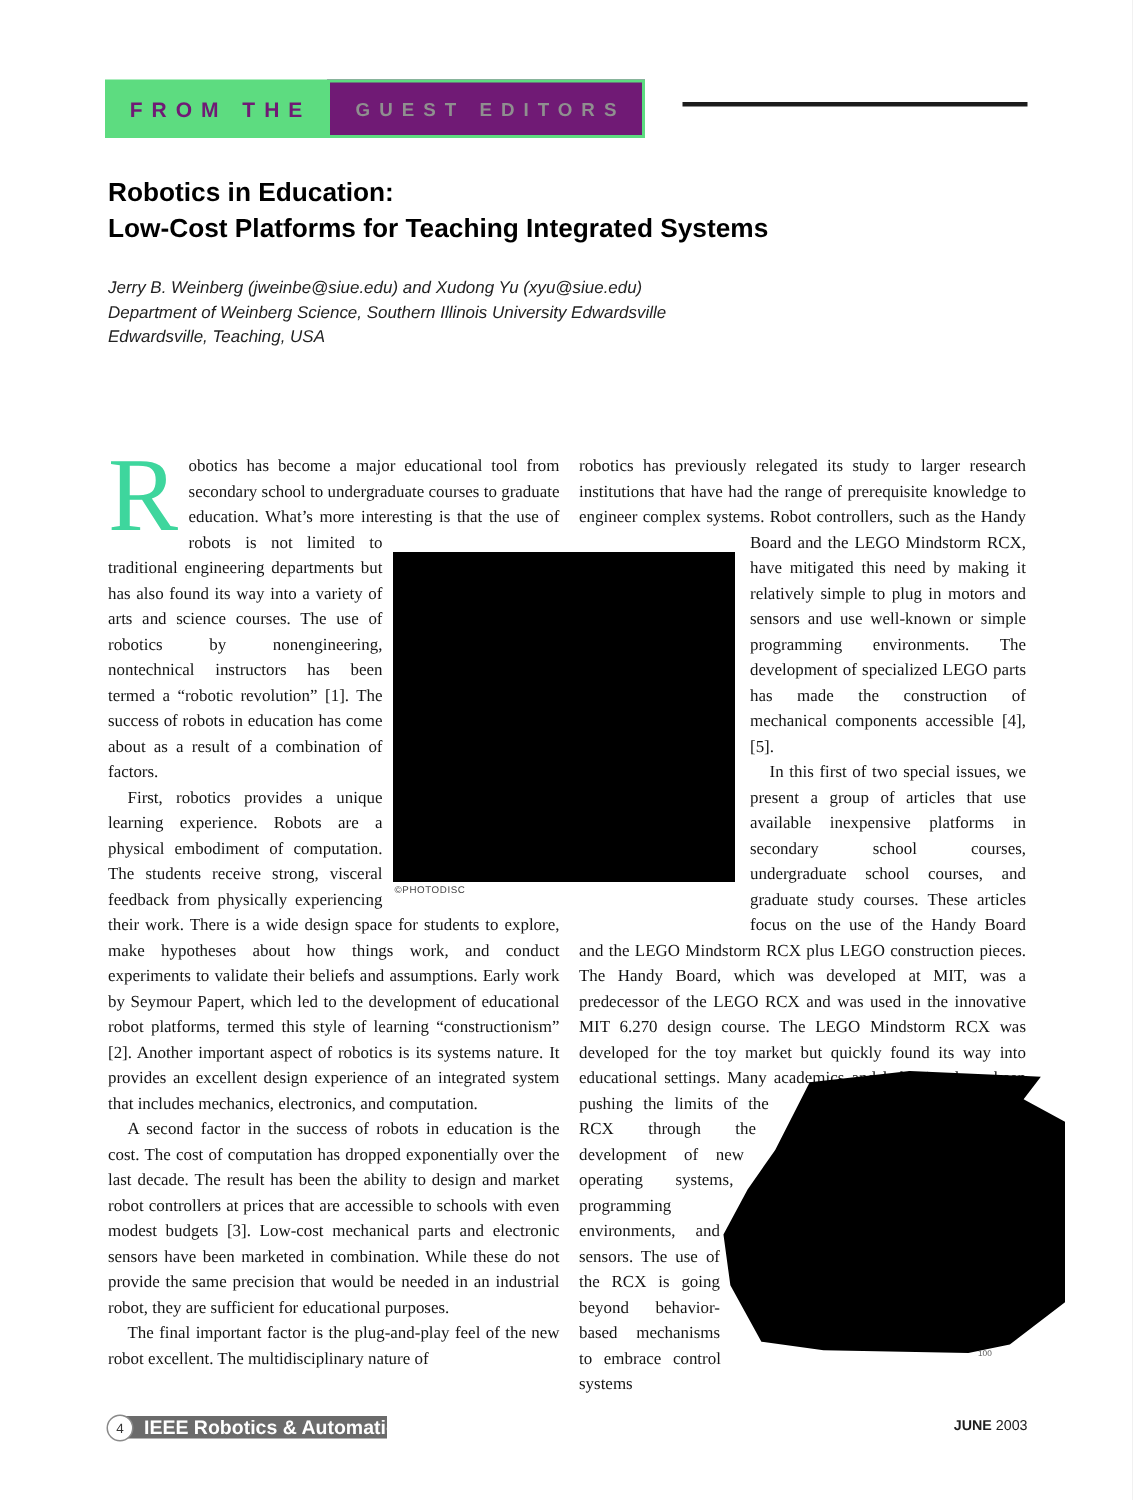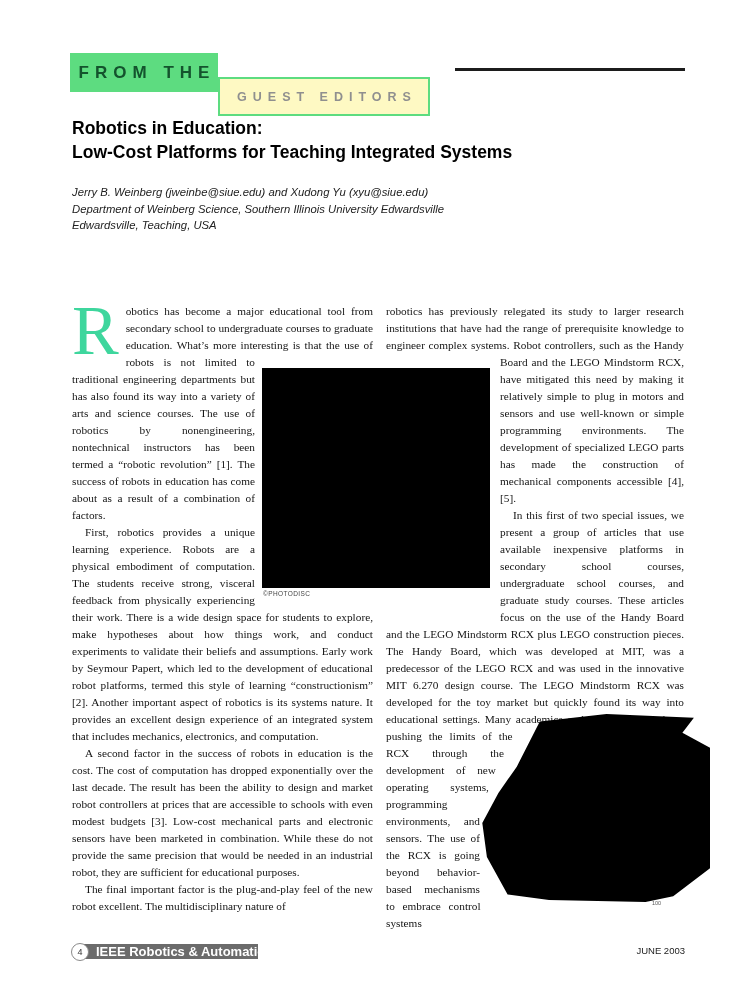--- a/index.html
+++ b/index.html
@@ -5,29 +5,29 @@
   html,body{margin:0;padding:0;background:#e8e8e8;}
   .page{
     position:relative; width:755px; height:1000px; background:#ffffff;
     margin:0 auto; overflow:hidden;
     font-family:"Liberation Serif", serif; color:#1b1b1b;
   }
   
   .kicker-green{
     position:absolute; left:70px; top:53px; width:148px; height:39px;
     background:#5ddc80; display:flex; align-items:center; justify-content:center;
-    font-family:"Liberation Sans", sans-serif; font-weight:bold; font-size:17px;
-    letter-spacing:6px; color:#14532d; white-space:nowrap; text-indent:6px;
+    font-family:"Liberation Sans", sans-serif; font-weight:bold; font-size:14px;
+    letter-spacing:6px; color:#701a75; white-space:nowrap; text-indent:6px;
   }
   .kicker-white{
     position:absolute; left:218px; top:53px; width:208px; height:35px;
-    background:#fef9c3; border:2px solid #5ddc80;
+    background:#701a75; border:2px solid #5ddc80;
     display:flex; align-items:center; justify-content:center;
     font-family:"Liberation Sans", sans-serif; font-weight:bold; font-size:12.5px;
-    letter-spacing:6px; color:#8f8f8f; white-space:nowrap; text-indent:6px;margin-top:24px;
+    letter-spacing:6px; color:#8f8f8f; white-space:nowrap; text-indent:6px;
   }
   .header-rule{
     position:absolute; left:455px; top:68px; width:230px; height:3px; background:#1c1c1c;
   }
   
   .title{
     position:absolute; left:72px; top:116px; width:560px;
     font-family:"Liberation Sans", sans-serif; font-weight:bold;
     font-size:17.5px; line-height:24px; color:#000000;
   }
@@ -85,21 +85,21 @@
   .page-badge{
     position:absolute; left:71px; top:943px; width:16px; height:16px;
     background:#ffffff; border:1px solid #8a8a8a; border-radius:50%;
     display:flex; align-items:center; justify-content:center;
     font-family:"Liberation Sans", sans-serif; font-size:9px; color:#333; z-index:2;
   }
   .issue-date{
     position:absolute; left:545px; top:945px; width:140px; text-align:right;
     font-family:"Liberation Sans", sans-serif; font-size:9.5px; color:#1c1c1c;
   }
-  .issue-date .month{ font-weight:normal;text-align:center; }
+  .issue-date .month{ font-weight:bold;text-align:center; }
 </style>
 </head>
 <body>
 
 <div class="page">
 
   <div class="kicker-green">
     <span>FROM THE</span>
   </div>
   <div class="kicker-white">

